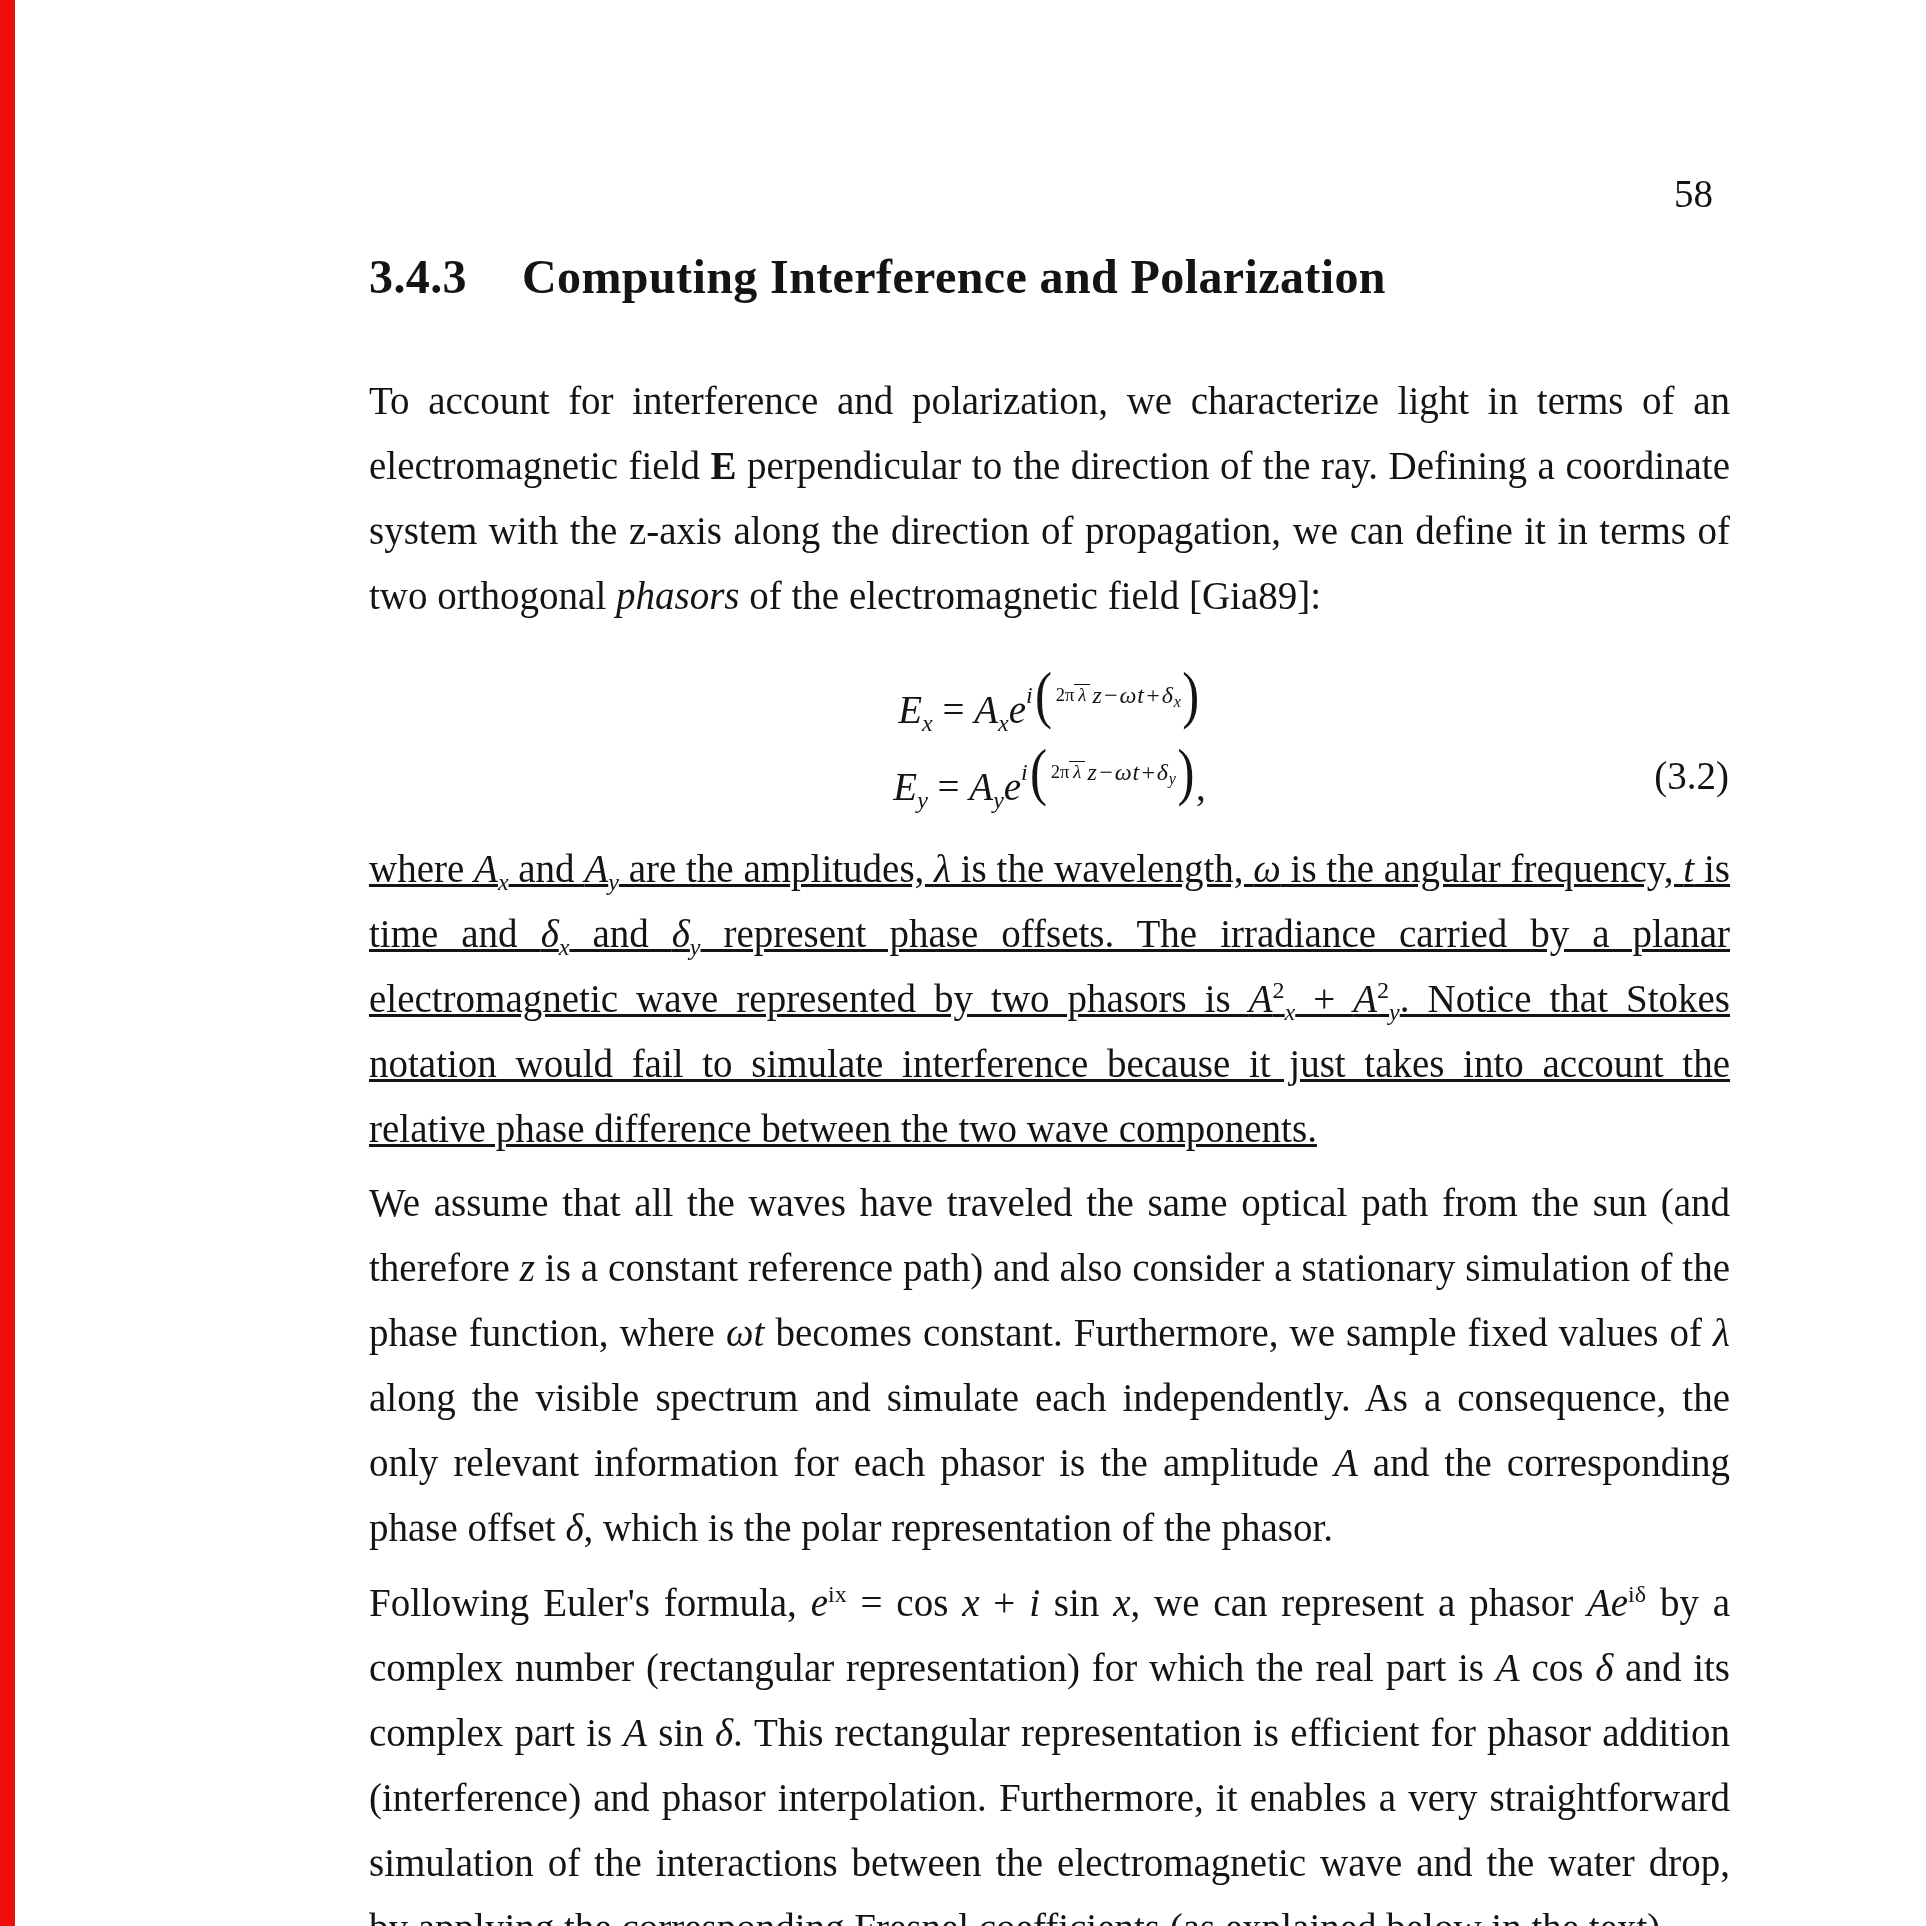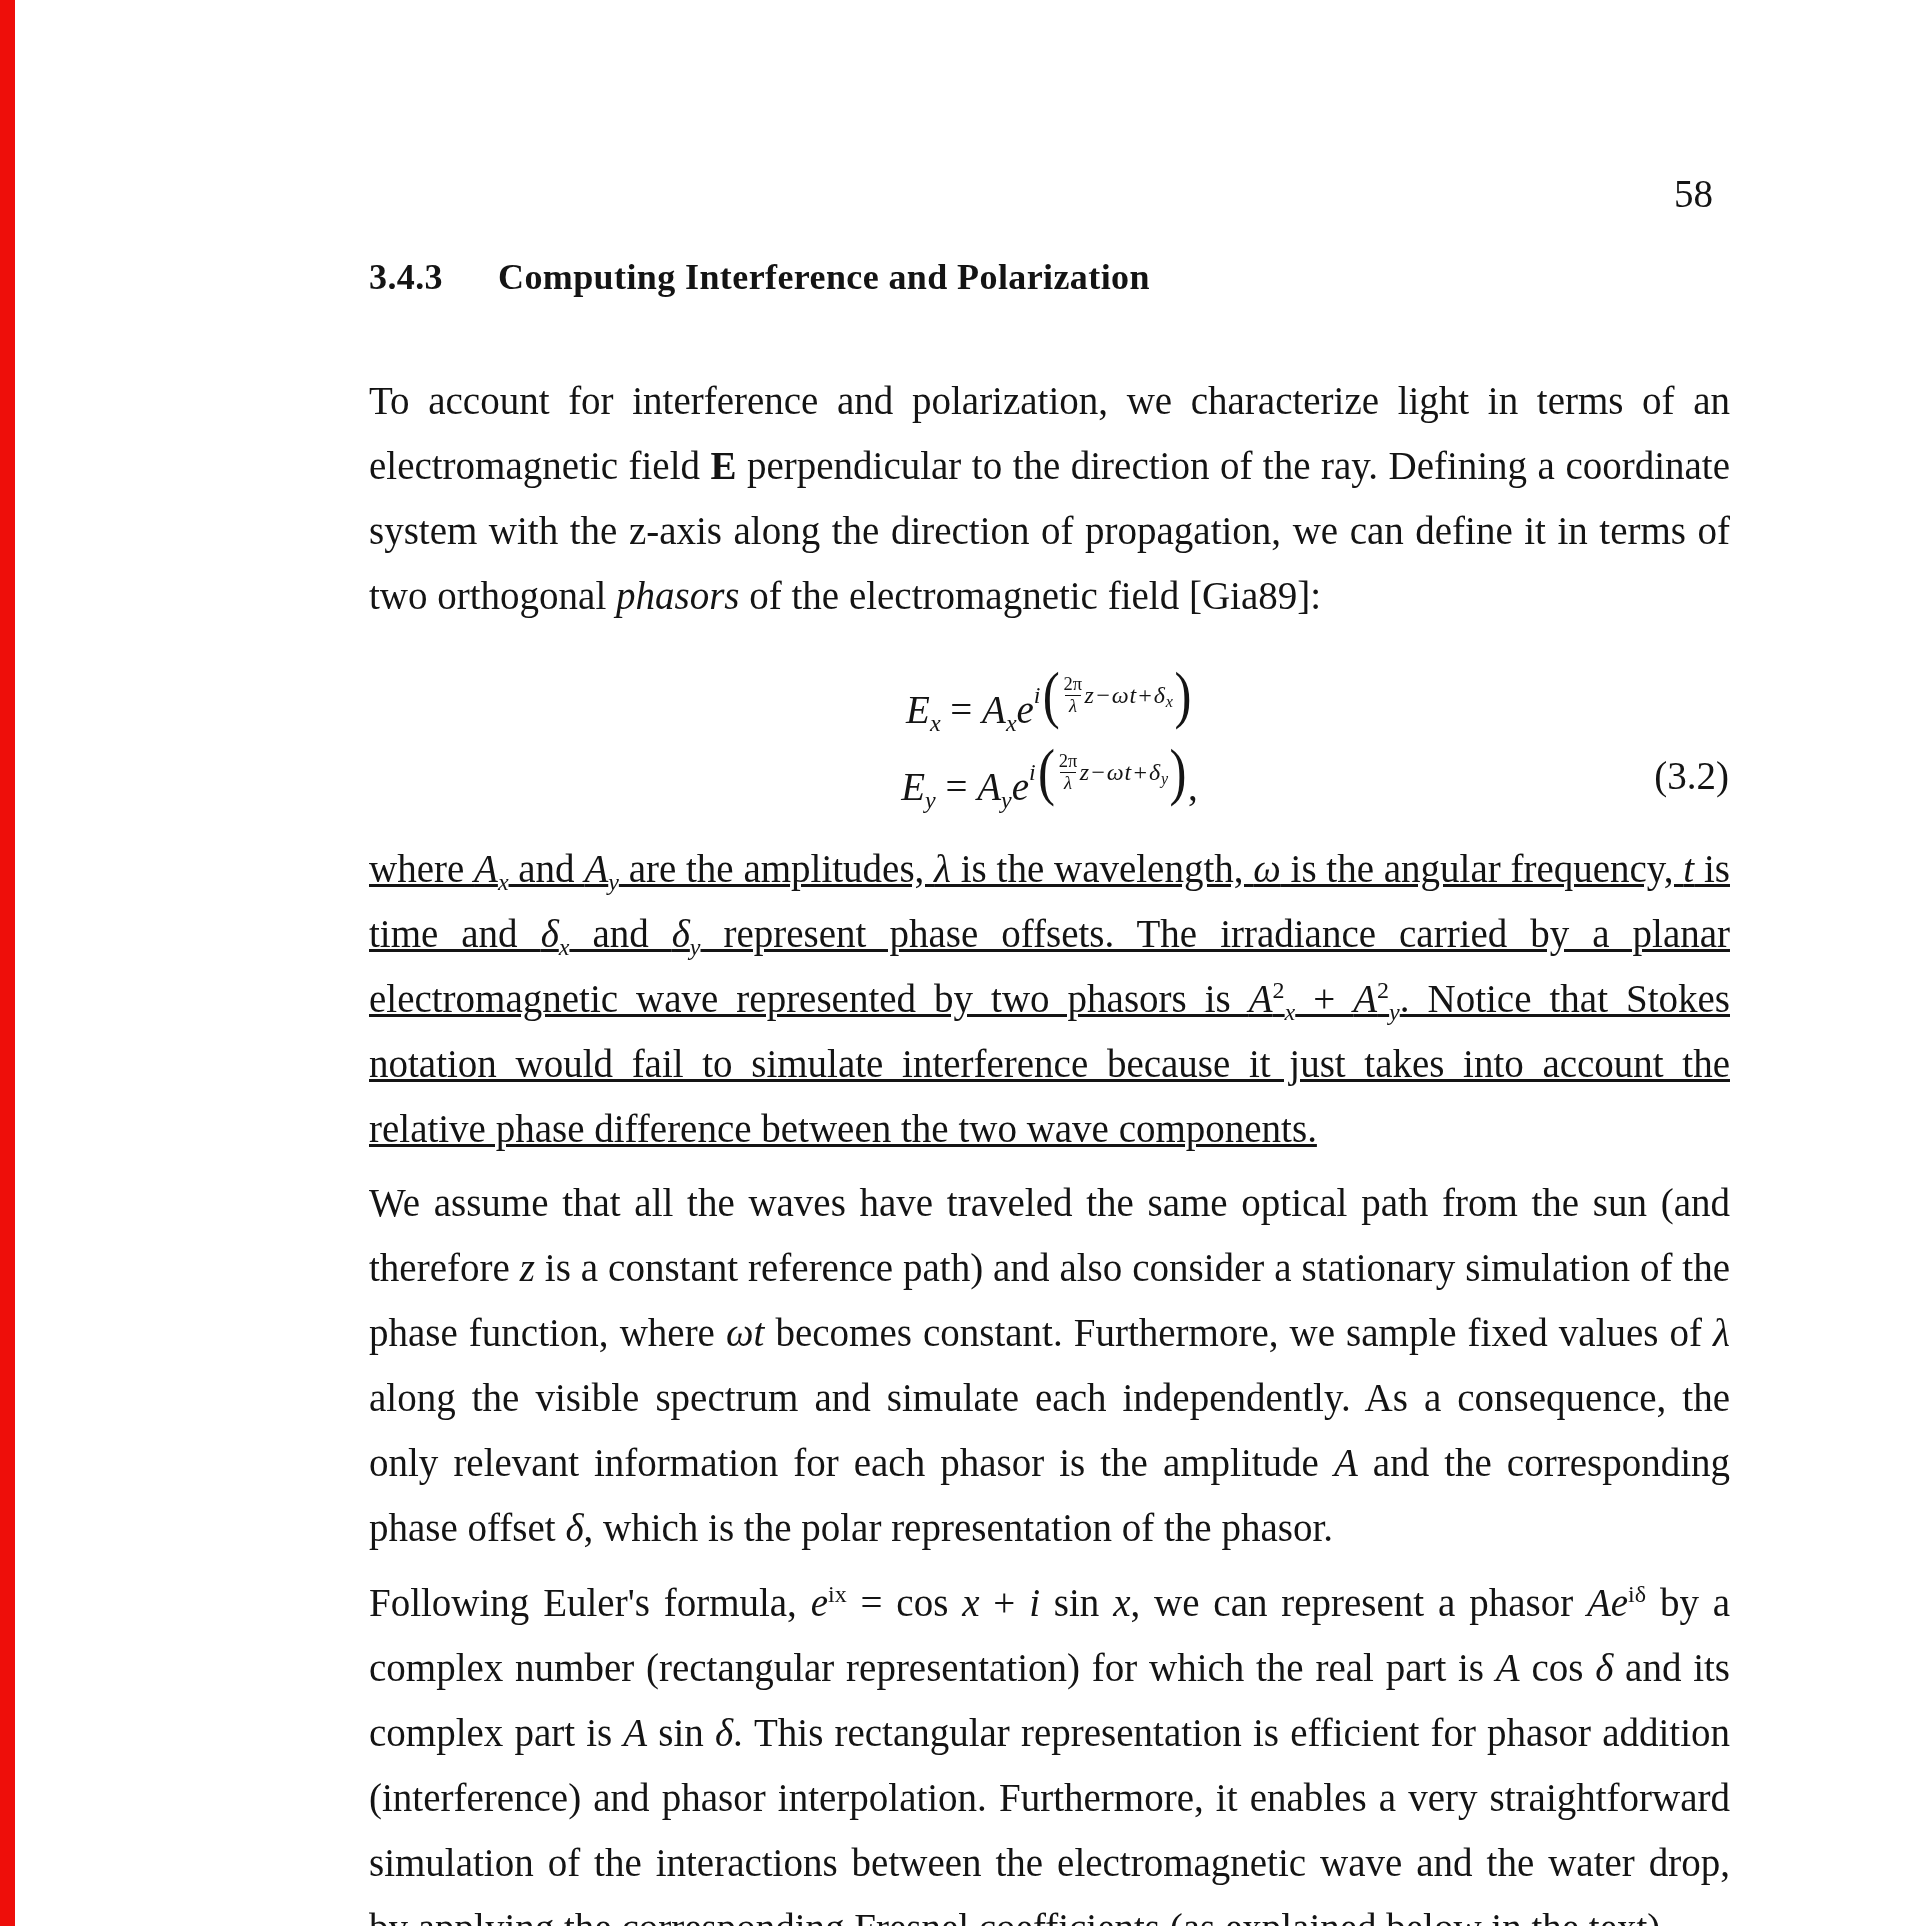--- a/index.html
+++ b/index.html
@@ -14,21 +14,21 @@
   #red-bar{
     position:absolute;left:0;top:0;width:14.6px;height:2542px;
     background:#ee0e0a;
   }
   #page-number{
     position:absolute;top:173px;right:252px;
     font-size:39px;line-height:42px;text-align:right;
   }
   #heading{
     position:absolute;left:369px;top:251px;
-    font-size:36px;font-weight:bold;line-height:52px;
+    font-size:48px;font-weight:bold;line-height:52px;
     white-space:nowrap;letter-spacing:0.4px;
   }
   #heading .hnum{display:inline-block;margin-right:55px;}
   .para{
     position:absolute;left:369px;width:1361px;
     font-size:39px;line-height:65px;
     text-align:justify;
   }
   #para-1{top:368px;}
   #para-2{top:836px;text-decoration:underline;}
@@ -56,21 +56,21 @@
     display:inline-flex;align-items:center;
     position:relative;top:-20px;
     font-size:24px;line-height:0;vertical-align:baseline;
   }
   .expblock .paren{
     font-size:51px;line-height:0;
     transform:scaleY(1.25);
     font-weight:400;padding:0 1.5px;
   }
   .frac{
-    display:inline-flex;flex-direction:column;align-items:center;
+    display:inline-flex;align-items:center;
     font-size:18.5px;line-height:21px;margin:0 2.3px;
   }
   .frac .fd{border-top:1.5px solid #141414;padding:0 3.9px;font-style:italic;}
   .expblock .mbody{font-style:italic;letter-spacing:0.8px;}
   .expblock .msub2{font-style:italic;font-size:16px;position:relative;top:7px;}
   .mtrail{font-size:39px;}
   #eq-number{
     position:absolute;top:743px;right:236px;
     font-size:39px;line-height:65px;
   }

